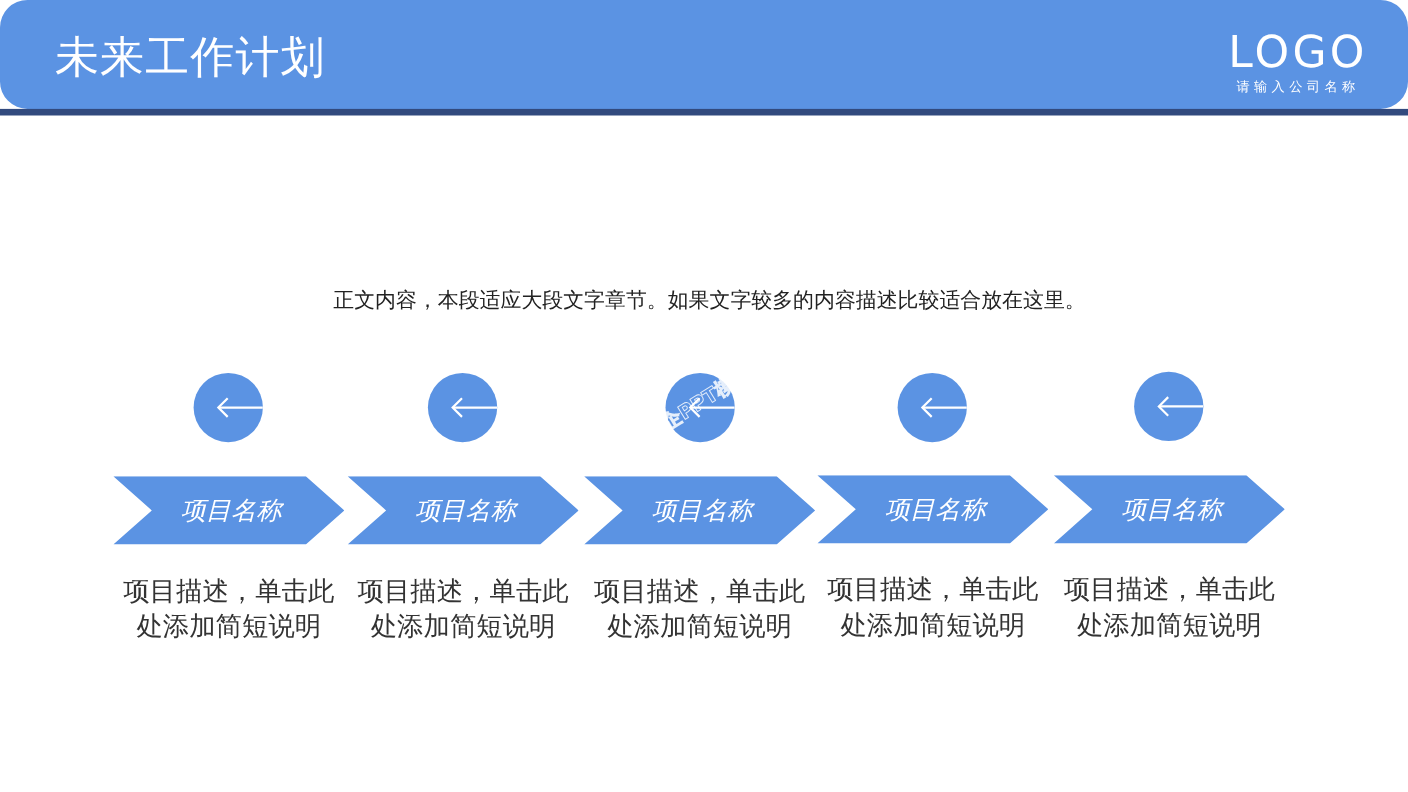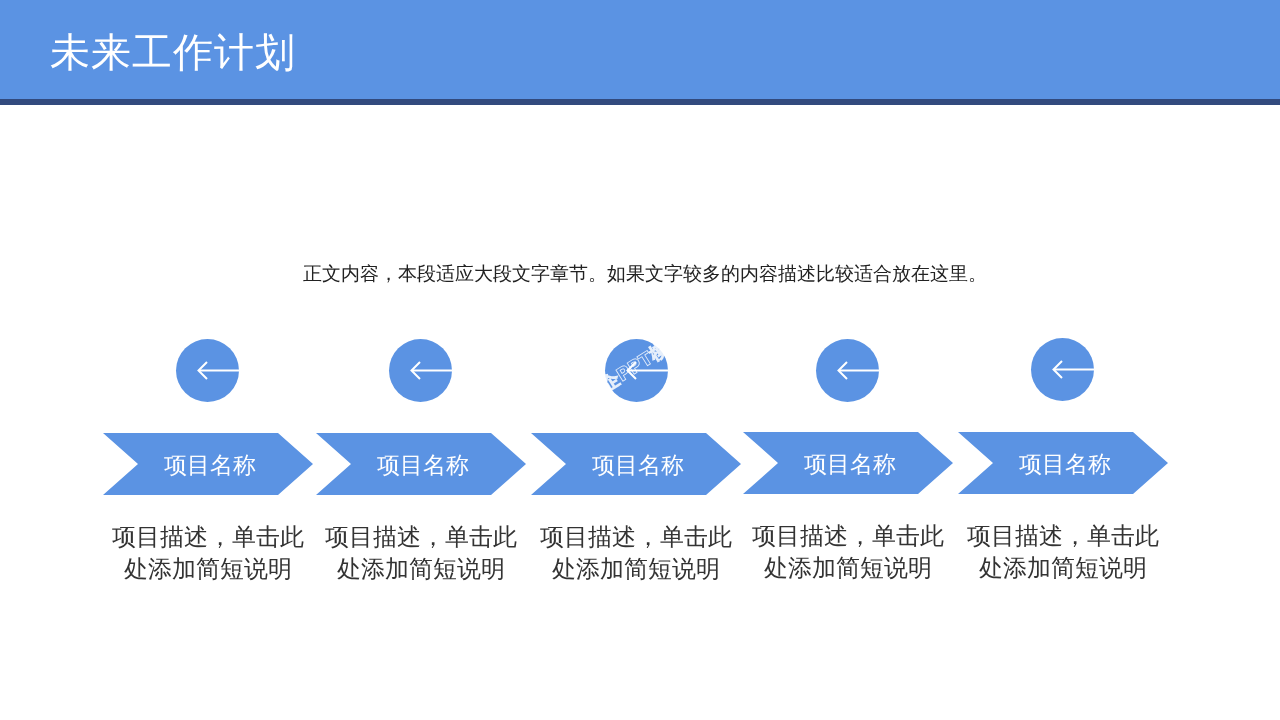--- a/index.html
+++ b/index.html
@@ -4,20 +4,21 @@
 <style>
   html, body { margin: 0; padding: 0; }
   body {
     width: 1280px; height: 720px; position: relative; overflow: hidden;
     background: #ffffff;
     font-family: "DejaVu Sans", "Liberation Sans", sans-serif;
   }
   .header {
     position: absolute; left: 0; top: 0; width: 1280px; height: 99px;
     background: #5b93e3;
+    border-radius: 25px;
   }
   .header-stripe {
     position: absolute; left: 0; top: 99px; width: 1280px; height: 6px;
     background: #324a7e;
   }
   .page-title {
     position: absolute; left: 50px; top: 28px;
     font-size: 40px; color: #ffffff; letter-spacing: 1px; line-height: 48px;
   }
   .logo {
@@ -33,21 +34,21 @@
   }
   .intro {
     position: absolute; left: 0; top: 258px; width: 1290px; text-align: center;
     font-size: 19px; color: #222222; line-height: 30px;
   }
   .circle {
     position: absolute; width: 63px; height: 63px; border-radius: 50%;
     background: #5b93e3; top: 339px;
   }
   .circle svg { position: absolute; left: 0; top: 0; }
-  .chevron { position: absolute; top: 433px; width: 210px; height: 62px; }
+  .chevron { position: absolute; top: 433px; width: 210px; height: 62px; font-style: italic; }
   .chevron svg { position: absolute; left: 0; top: 0; }
   .chev-label {
     position: absolute; left: 0; top: 0; width: 210px; height: 62px;
     line-height: 64px; text-align: center; color: #ffffff; font-size: 23px;
     padding-left: 4px; box-sizing: border-box;
   }
   .desc {
     position: absolute; top: 521px; width: 210px; text-align: center;
     font-size: 24px; color: #333333; line-height: 32px;
   }
@@ -55,20 +56,24 @@
     position: absolute; left: 596px; top: 350px; transform: rotate(-32deg);
     font-size: 18px; color: transparent; -webkit-text-stroke: 0.8px rgba(255,255,255,0.85);
     font-weight: bold; pointer-events: none;
   }
 </style>
 </head>
 <body>
 
 <div class="header">
   <div class="page-title">未来工作计划</div>
+  <div class="logo">
+    <div class="logo-main">LOGO</div>
+    <div class="logo-sub">请输入公司名称</div>
+  </div>
 </div>
 <div class="header-stripe"></div>
 
 <div class="intro">正文内容，本段适应大段文字章节。如果文字较多的内容描述比较适合放在这里。</div>
 
 <div class="circle" style="left:176px">
   <svg width="63" height="63">
       <line x1="23" y1="31.5" x2="63" y2="31.5" stroke="#fff" stroke-width="2"></line>
       <polyline points="31,23 22.5,31.5 31,40" fill="none" stroke="#fff" stroke-width="2"></polyline>
     </svg>

